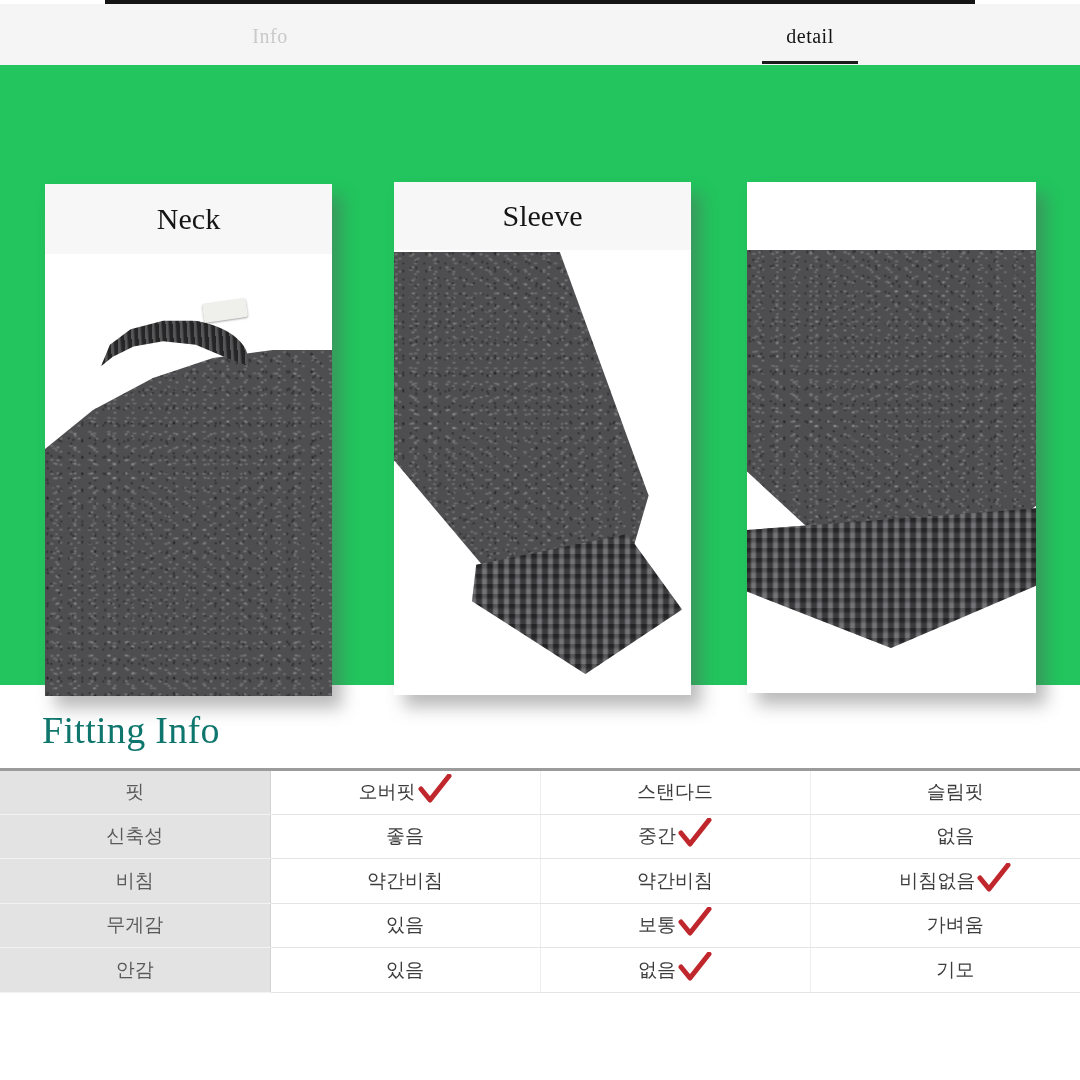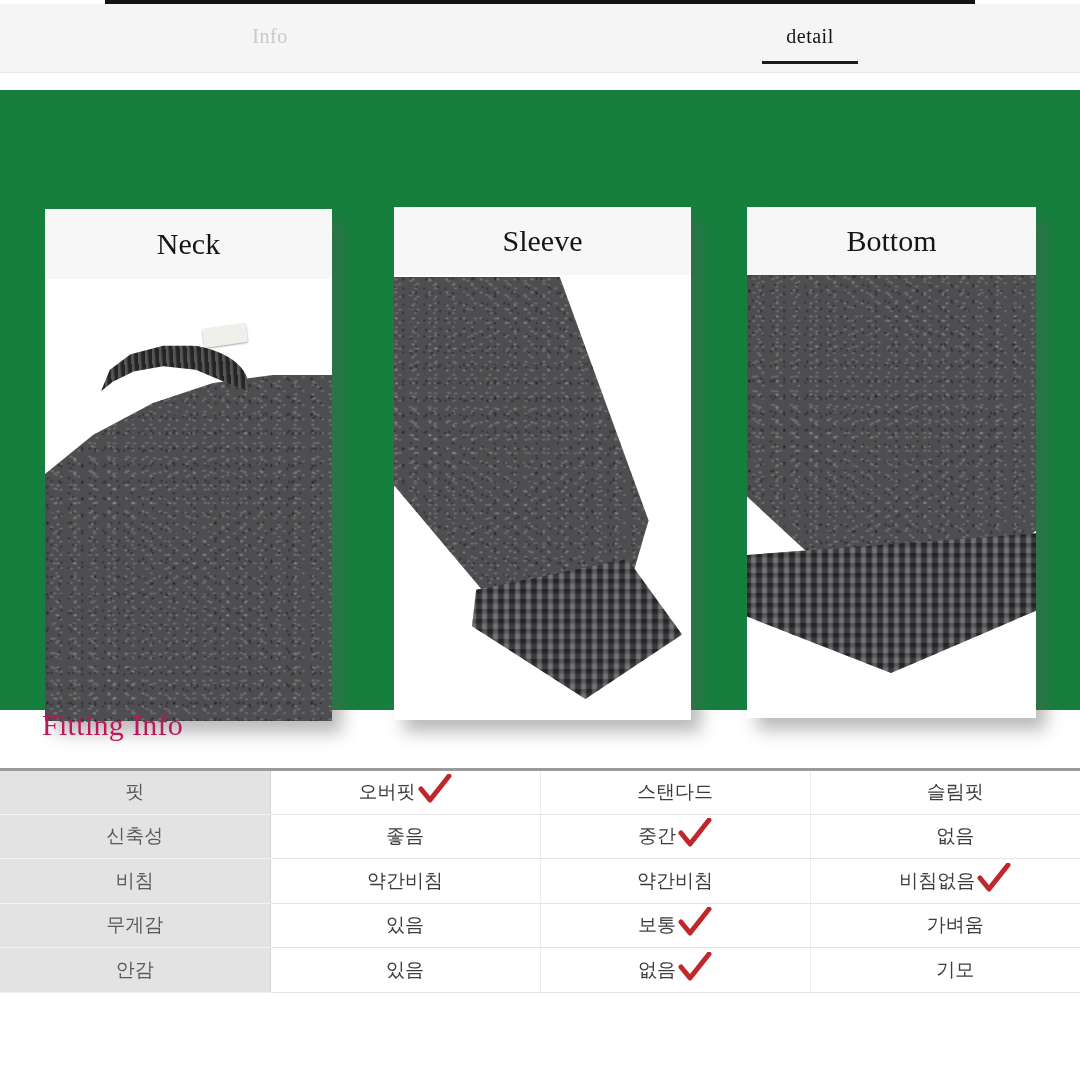--- a/index.html
+++ b/index.html
@@ -55,25 +55,25 @@
     left: 50%;
     transform: translateX(-50%);
     width: 96px;
     height: 3px;
     background: #1b1b1b;
   }
 
   
   .cards {
     position: absolute;
-    top: 90px;
+    top: 65px;
     left: 0;
     width: 1080px;
     height: 620px;
-    background: #15803d;
+    background: #22c55e;
   }
 
   .card {
     position: absolute;
     background: #ffffff;
     box-shadow: 10px 12px 16px rgba(90,90,90,0.42);
     overflow: hidden;
   }
   .card-1 { left: 45px;  top: 119px; width: 287px; height: 512px; }
   .card-2 { left: 394px; top: 117px; width: 297px; height: 513px; }
@@ -193,22 +193,22 @@
     width: 300px; height: 140px;
     clip-path: polygon(0% 16%, 100% 0%, 100% 54%, 50% 100%, 0% 58%);
   }
 
   
   .fitting-heading {
     position: absolute;
     left: 42px;
     top: 708px;
     font-family: "Liberation Serif", serif;
-    font-size: 30px;
-    color: #be185d;
+    font-size: 38px;
+    color: #0f766e;
     letter-spacing: 0.3px;
   }
 
   
   .fit-table {
     position: absolute;
     left: 0;
     top: 768px;
     width: 1080px;
     border-collapse: collapse;
@@ -288,21 +288,20 @@
       <div class="rib sleeve-cuff"></div>
     </div>
     <div class="card-label">Sleeve</div>
   </div>
 
   <div class="card card-3">
     <div class="photo">
       <div class="knit bottom-body"></div>
       <div class="rib bottom-hem"></div>
     </div>
-    <div class="card-label">Bottom</div>
   </div>
 
 </div>
 
 <div class="fitting-heading">Fitting Info</div>
 
 <table class="fit-table">
   <tbody>
       <tr>
         <td class="label">핏</td>

